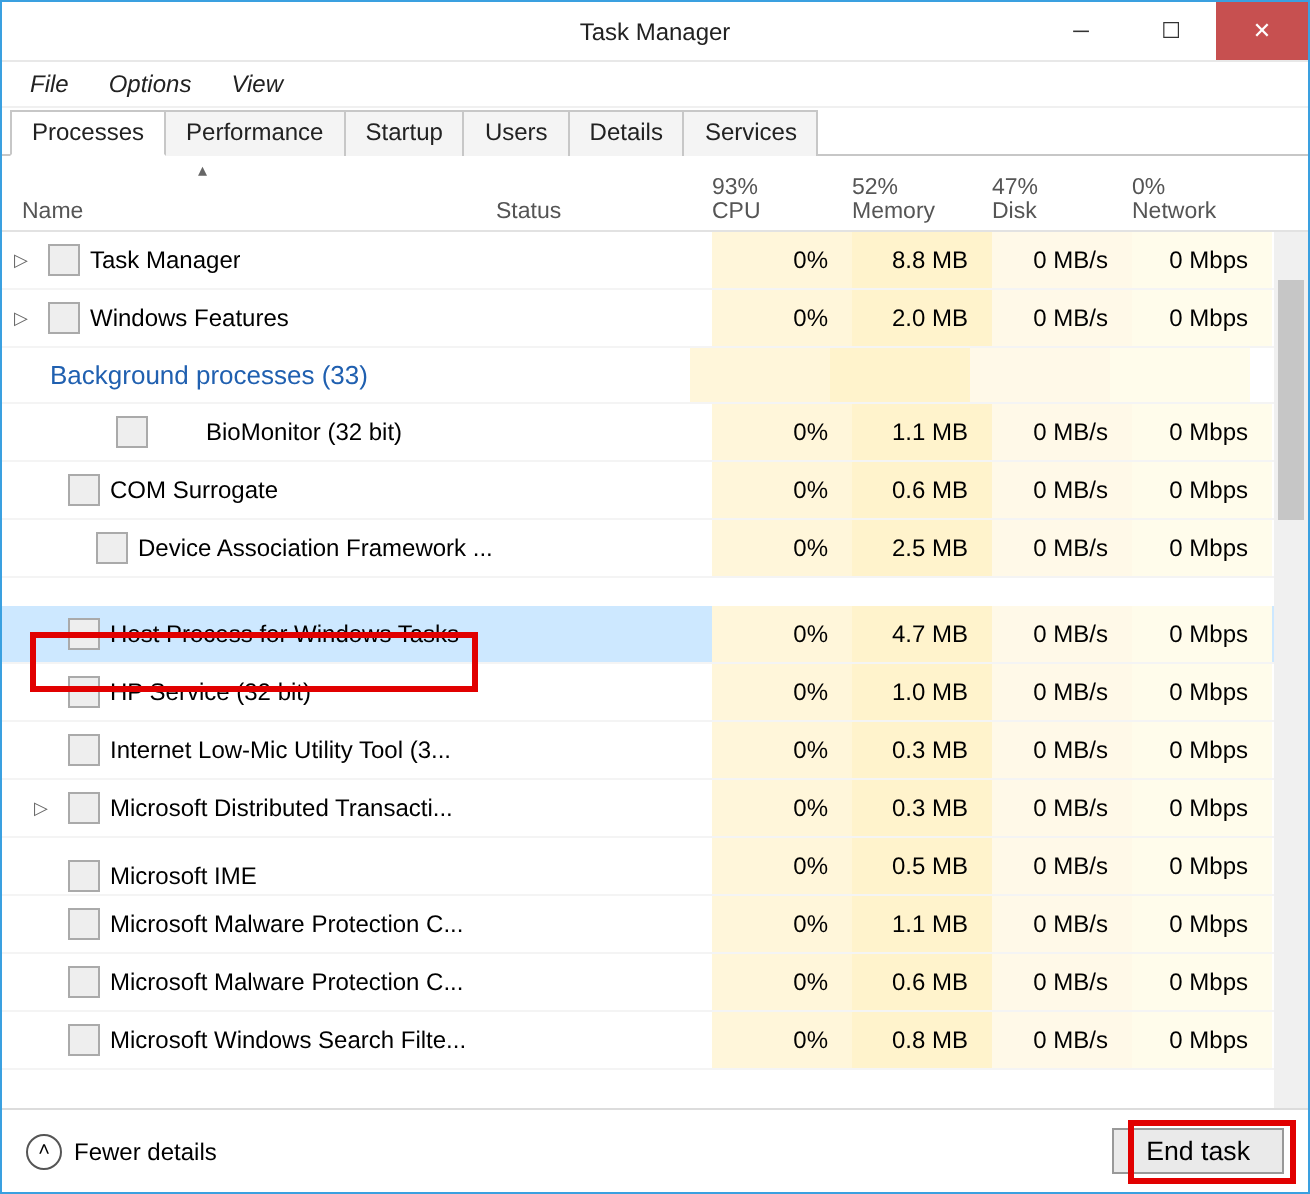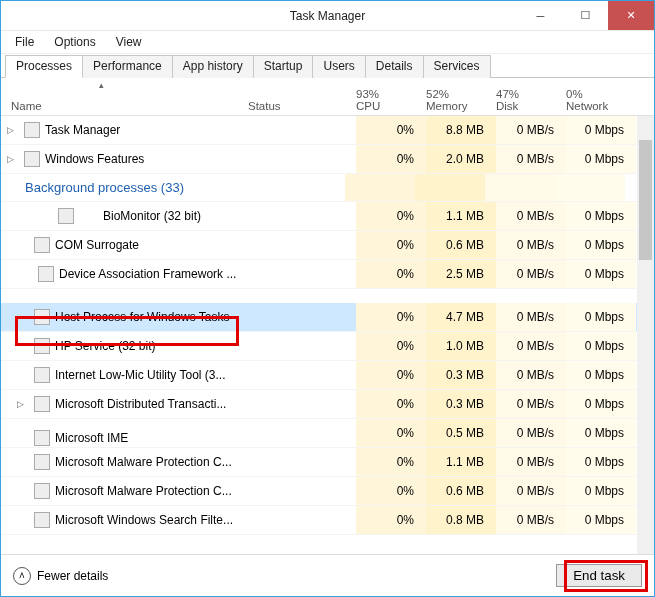--- a/index.html
+++ b/index.html
@@ -44,20 +44,21 @@
     font-size: 11px;
     color: #333;
   }
   .winbtn.close { background: #c75050; color: #fff; width: 46px; }
   
   .menubar {
     display: flex;
     gap: 4px;
     padding: 2px 6px;
     border-bottom: 1px solid #f0f0f0;
+    font-style: italic;
   }
   .menubar span {
     padding: 2px 8px;
     color: #222;
   }
   
   .tabs {
     display: flex;
     border-bottom: 1px solid #c7c7c7;
     padding: 0 4px;
@@ -236,21 +237,20 @@
 
 <div class="menubar">
   <span>File</span>
   <span>Options</span>
   <span>View</span>
 </div>
 
 <div class="tabs">
   <div class="tab active">Processes</div>
   <div class="tab">Performance</div>
-  <div class="tab">App history</div>
   <div class="tab">Startup</div>
   <div class="tab">Users</div>
   <div class="tab">Details</div>
   <div class="tab">Services</div>
 </div>
 
 <div class="hdr">
   <span class="sort-caret">▴</span>
   <div class="col-name">Name</div>
   <div class="col-status">Status</div>
@@ -328,21 +328,21 @@
       <span class="name">COM Surrogate</span>
     </div>
     <div class="col-status"></div>
     <div class="col cell-cpu">0%</div>
     <div class="col cell-mem">0.6 MB</div>
     <div class="col cell-disk">0 MB/s</div>
     <div class="col cell-net">0 Mbps</div>
   </div>
 
   <div class="row">
-    <div class="col-name" style="padding-left: 20px; text-align: right;">
+    <div class="col-name" style="padding-left: 30px; text-align: right;">
       <span class="expander" style="visibility: hidden;"></span>
       <span class="icon"></span>
       <span class="name">Device Association Framework ...</span>
     </div>
     <div class="col-status"></div>
     <div class="col cell-cpu">0%</div>
     <div class="col cell-mem">2.5 MB</div>
     <div class="col cell-disk">0 MB/s</div>
     <div class="col cell-net">0 Mbps</div>
   </div>

